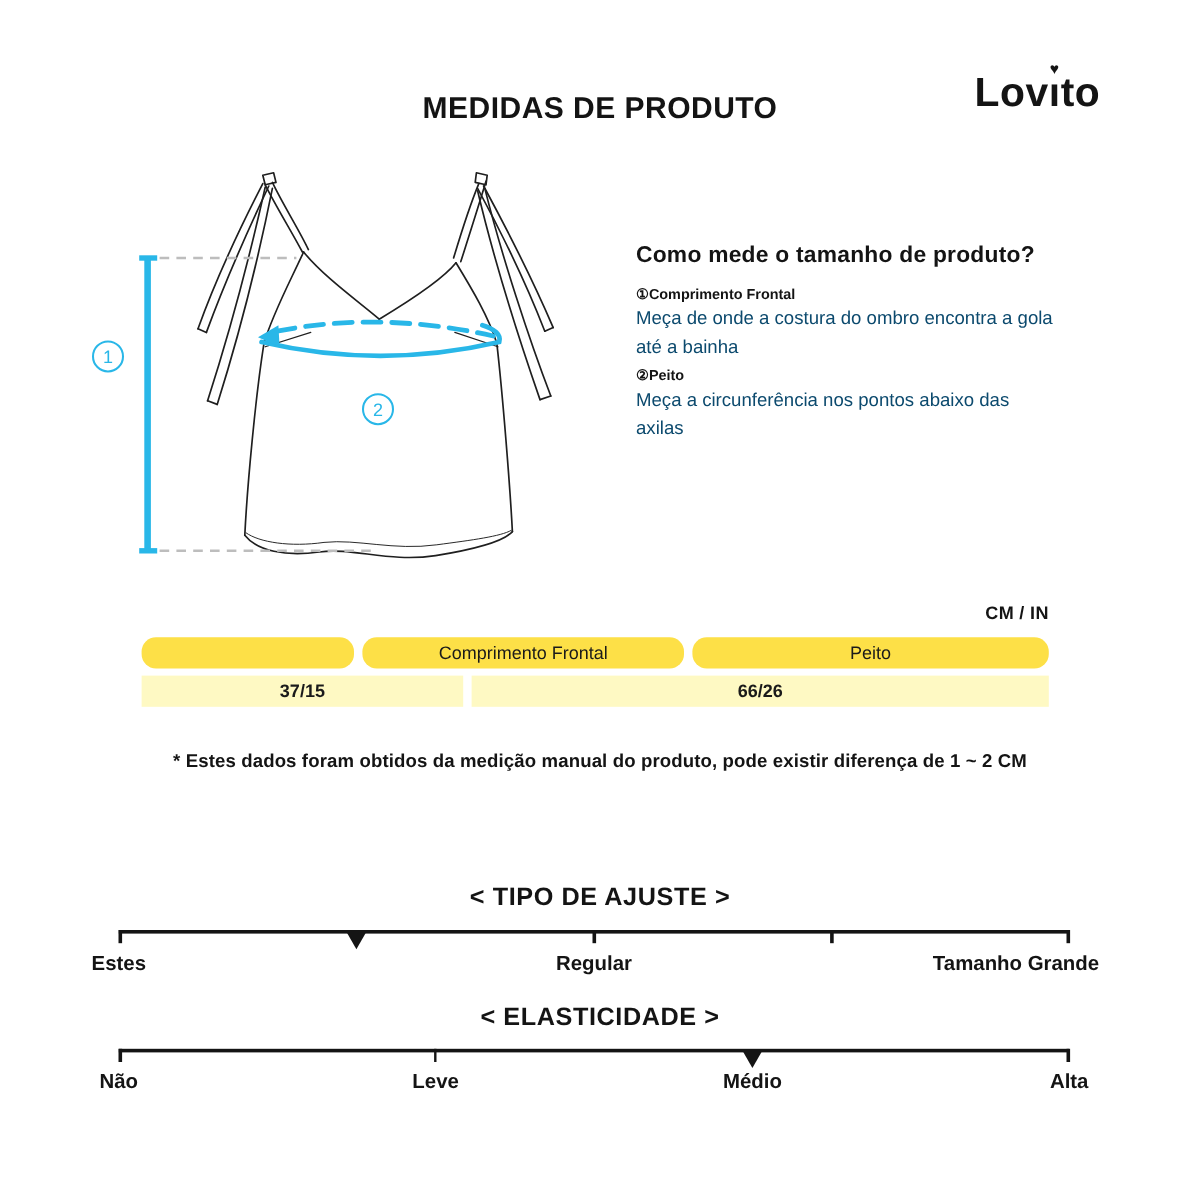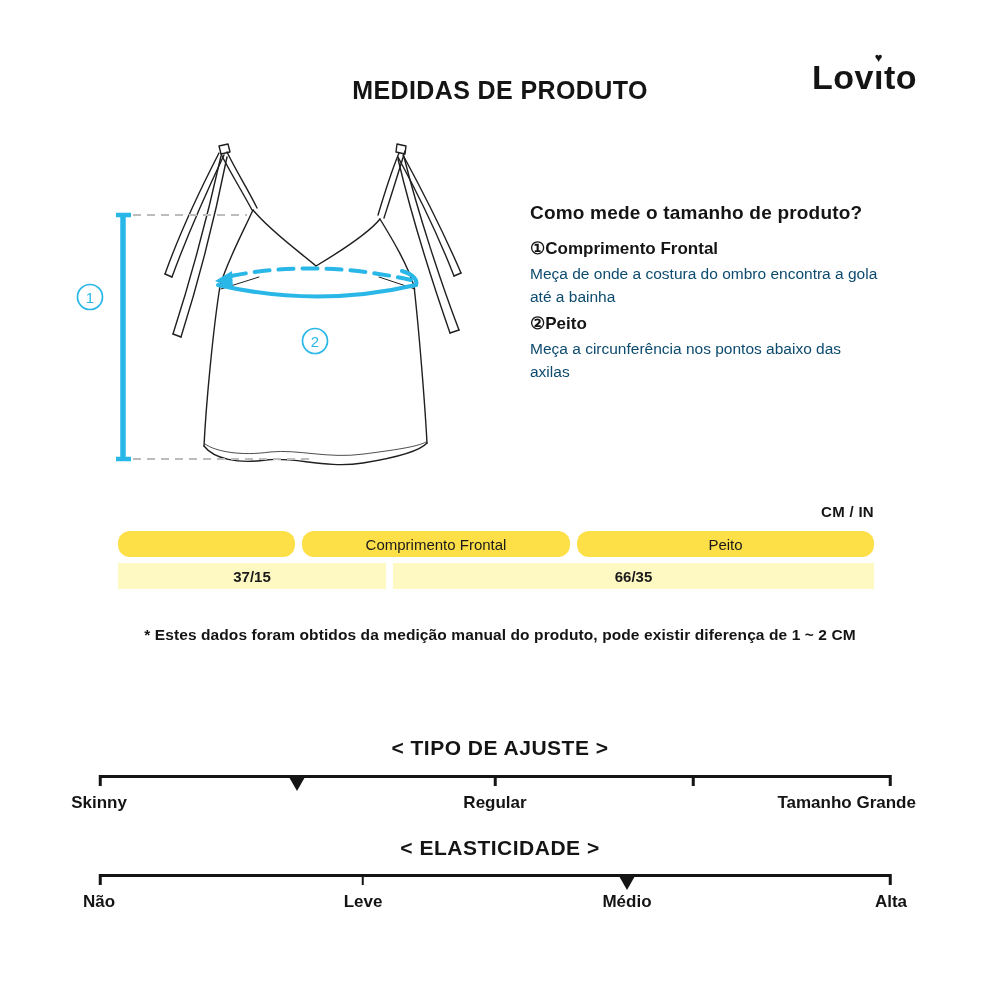--- a/index.html
+++ b/index.html
@@ -12,21 +12,21 @@
   .main-title { top:76px; left:0; width:1000px; text-align:center;
                 font-size:25px; font-weight:800; letter-spacing:.4px; }
   .logo { top:58px; left:812px; font-size:34px; font-weight:800; letter-spacing:.5px; white-space:nowrap; }
   .logo .i-wrap { position:relative; display:inline-block; }
   .logo .heart { position:absolute; left:50%; top:-7px; transform:translateX(-50%);
                  font-size:13px; line-height:1; }
 
   
   .guide { top:202px; left:530px; width:358px; }
   .guide h2 { font-size:19px; font-weight:800; letter-spacing:.2px; margin-bottom:13px; }
-  .guide .g-label { font-size:17px; font-weight:700; line-height:1.45; margin-top:4px; }
+  .guide .g-label { font-size:12px; font-weight:700; line-height:1.45; margin-top:4px; }
   .guide .g-desc  { font-size:15.5px; color:#0c4a6e; line-height:1.5; width:350px; }
 
   
   .unit-label { top:503px; left:118px; width:756px; text-align:right;
                 font-size:15px; font-weight:800; letter-spacing:.3px; }
   .size-table { top:531px; left:118px; width:756px; }
   .t-row { display:flex; gap:7px; margin-bottom:6px; }
   .t-cell { height:26px; display:flex; align-items:center; justify-content:center;
             font-size:15px; color:#1a1a1a; }
   .c1 { width:177px; } .c2 { width:268px; } .c3 { flex:1; }
@@ -133,36 +133,36 @@
 <div class="abs unit-label">CM / IN</div>
 
 <div class="abs size-table">
   <div class="t-row">
     <div class="t-cell c1 hdr"></div>
     <div class="t-cell c2 hdr">Comprimento Frontal</div>
     <div class="t-cell c3 hdr">Peito</div>
   </div>
   <div class="t-row">
     <div class="t-cell c2 val-cell">37/15</div>
-    <div class="t-cell c3 val-cell">66/35</div>
+    <div class="t-cell c3 val-cell">66/26</div>
   </div>
 </div>
 
 <div class="abs footnote">* Estes dados foram obtidos da medição manual do produto, pode existir diferença de 1 ~ 2 CM</div>
 
 <div class="abs slider-title" style="top:736px;">&lt; TIPO DE AJUSTE &gt;</div>
 <div class="abs track" style="top:775px;">
   <span class="tick" style="left:1px;"></span>
   <span class="tick" style="left:50%;"></span>
   <span class="tick" style="left:75%;"></span>
   <span class="tick" style="left:calc(100% - 1px);"></span>
   <span class="marker" style="left:25%;"></span>
 </div>
 <div class="abs slider-labels" style="top:793px;">
-  <span style="left:99px;">Skinny</span>
+  <span style="left:99px;">Estes</span>
   <span style="left:495px;">Regular</span>
   <span style="left:891px;" class="edge-right">Tamanho Grande</span>
 </div>
 
 <div class="abs slider-title" style="top:836px;">&lt; ELASTICIDADE &gt;</div>
 <div class="abs track" style="top:874px;">
   <span class="tick" style="left:1px;"></span>
   <span class="tick" style="left:33.33%;"></span>
   <span class="tick" style="left:calc(100% - 1px);"></span>
   <span class="marker" style="left:66.7%;"></span>

